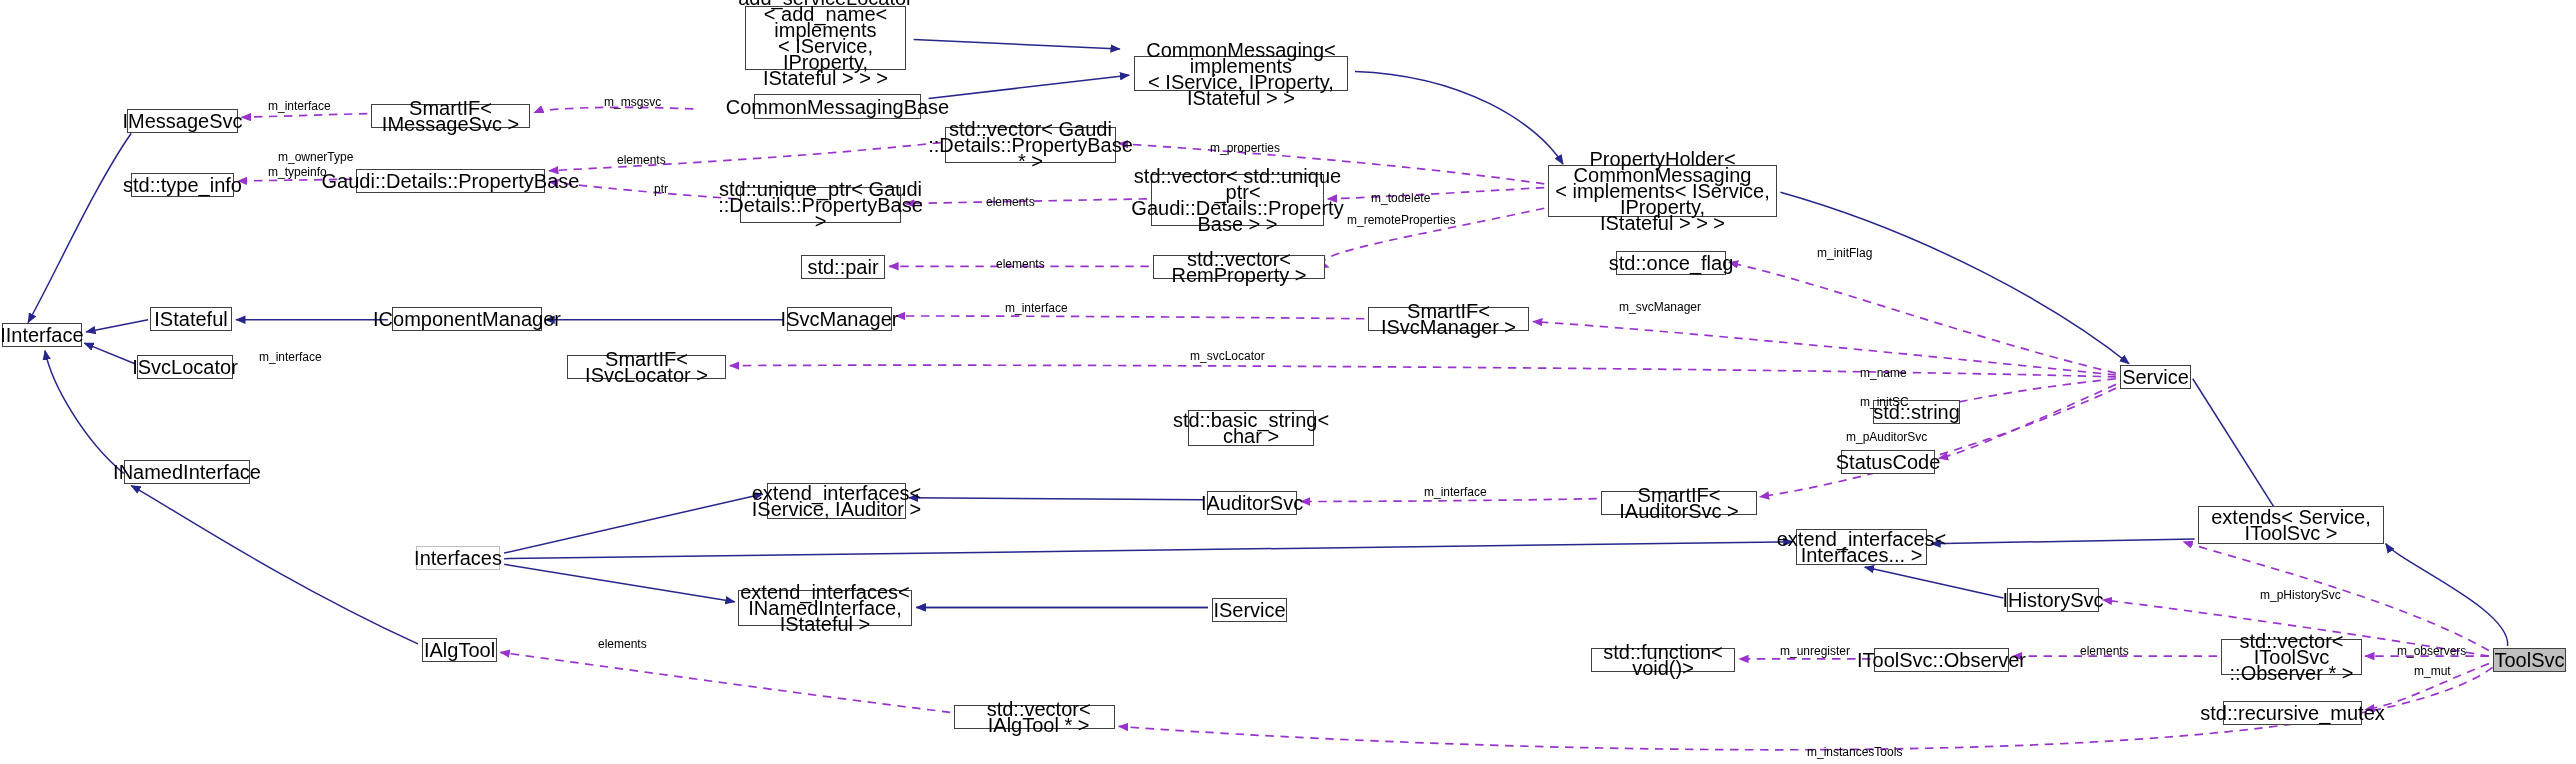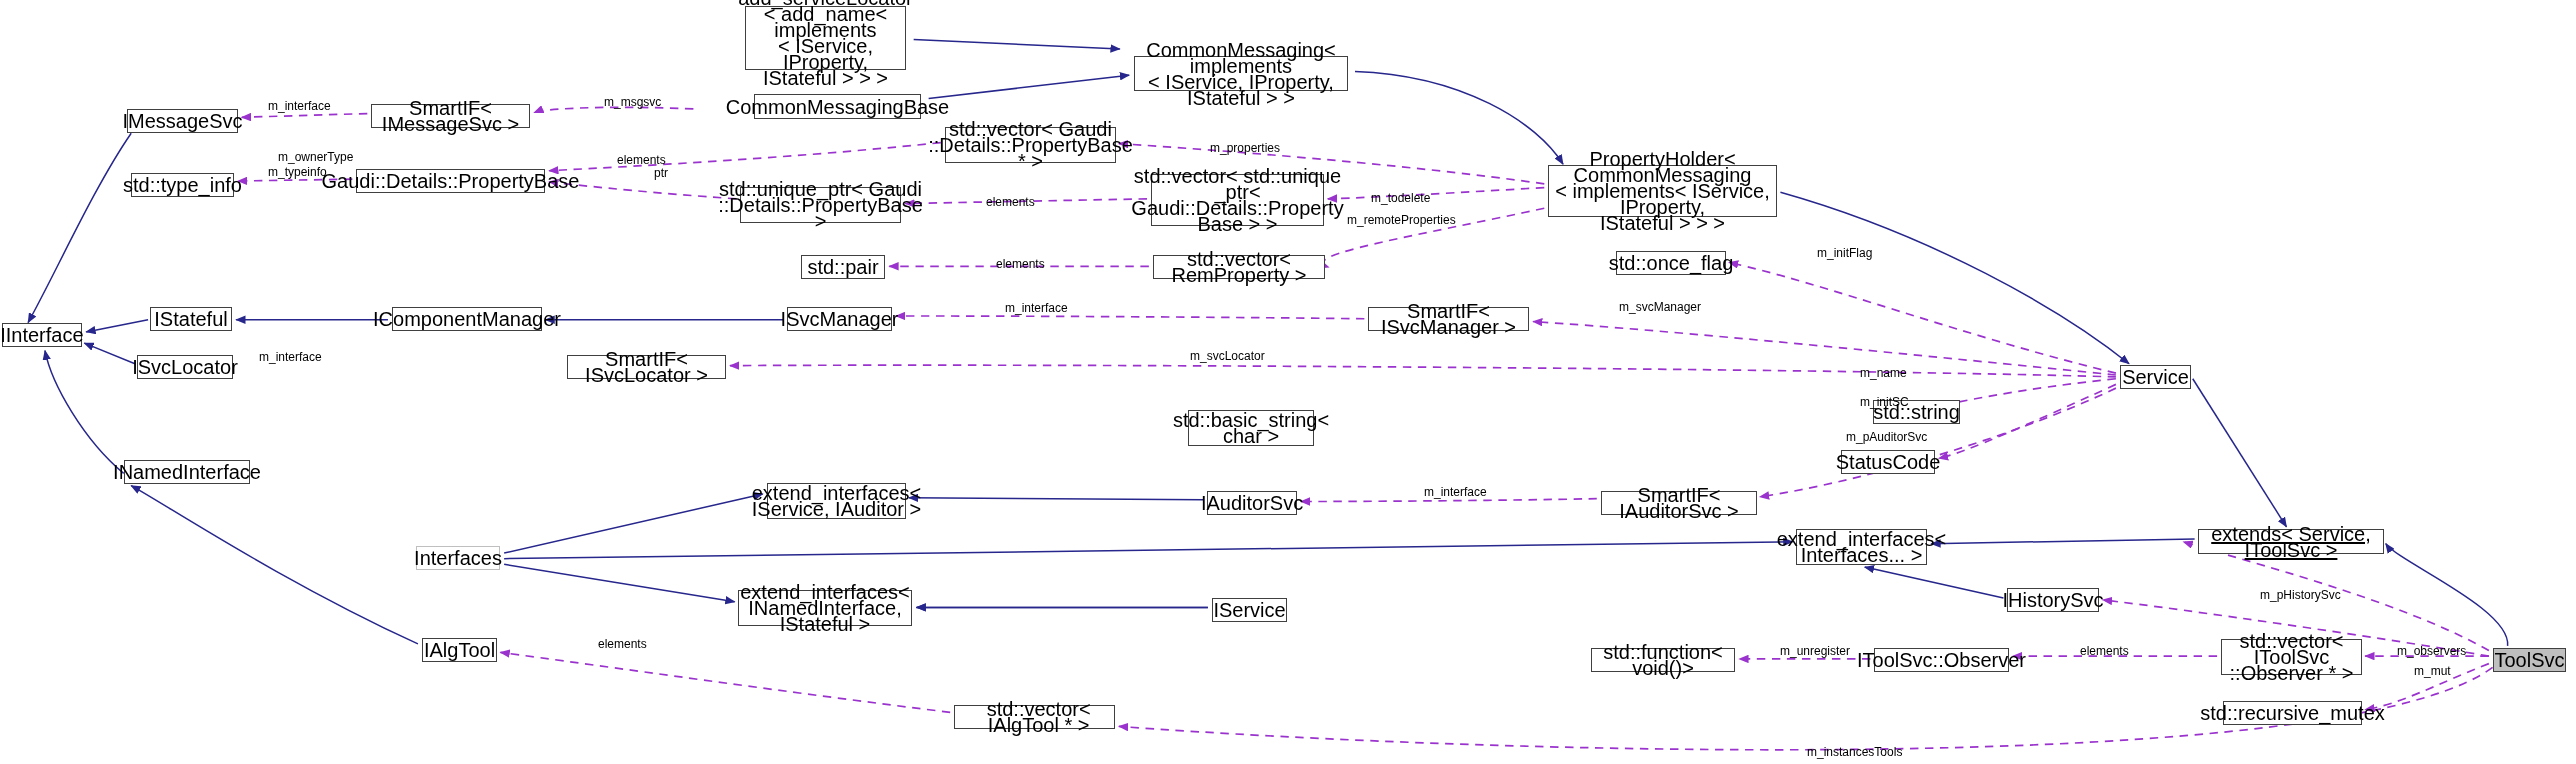--- a/index.html
+++ b/index.html
@@ -147,42 +147,42 @@
       <div class="node" style="left: 1188px; top: 410px; width: 126px; height: 36px;">std::basic_string&lt;
 char &gt;</div>
       <div class="node" style="left: 1841px; top: 450px; width: 94px; height: 24px;">StatusCode</div>
       <div class="node" style="left: 124px; top: 460px; width: 126px; height: 24px;">INamedInterface</div>
       <div class="node" style="left: 767px; top: 483px; width: 139px; height: 36px;">extend_interfaces&lt;
 IService, IAuditor &gt;</div>
       <div class="node" style="left: 1207px; top: 491px; width: 90px; height: 24px;">IAuditorSvc</div>
       <div class="node" style="left: 1601px; top: 491px; width: 156px; height: 24px;">SmartIF&lt; IAuditorSvc &gt;</div>
       <div class="node" style="left: 1796px; top: 529px; width: 131px; height: 36px;">extend_interfaces&lt;
 Interfaces... &gt;</div>
-      <div class="node" style="left: 2198px; top: 529px; width: 186px; height: 25px; text-decoration: underline;">extends&lt; Service, IToolSvc &gt;</div>
+      <div class="node" style="left: 2198px; top: 506px; width: 186px; height: 38px;">extends&lt; Service, IToolSvc &gt;</div>
       <div class="node thin" style="left: 416px; top: 546px; width: 84px; height: 24px;">Interfaces</div>
       <div class="node" style="left: 738px; top: 590px; width: 174px; height: 36px;">extend_interfaces&lt;
 INamedInterface, IStateful &gt;</div>
       <div class="node" style="left: 1212px; top: 598px; width: 75px; height: 24px;">IService</div>
       <div class="node" style="left: 2007px; top: 588px; width: 92px; height: 24px;">IHistorySvc</div>
       <div class="node" style="left: 422px; top: 638px; width: 75px; height: 24px;">IAlgTool</div>
       <div class="node" style="left: 1591px; top: 648px; width: 144px; height: 24px;">std::function&lt; void()&gt;</div>
       <div class="node" style="left: 1874px; top: 648px; width: 135px; height: 24px;">IToolSvc::Observer</div>
       <div class="node" style="left: 2221px; top: 639px; width: 141px; height: 36px;">std::vector&lt; IToolSvc
 ::Observer * &gt;</div>
       <div class="node highlight" style="left: 2493px; top: 648px; width: 73px; height: 24px;">ToolSvc</div>
       <div class="node" style="left: 954px; top: 705px; width: 161px; height: 24px; padding-left: 12px;">std::vector&lt; IAlgTool * &gt;</div>
       <div class="node" style="left: 2223px; top: 701px; width: 139px; height: 24px;">std::recursive_mutex</div>
     </div>
   <div id="labels-layer">
       <div class="edge-label" style="left: 268px; top: 99px;">m_interface</div>
       <div class="edge-label" style="left: 604px; top: 95px;">m_msgsvc</div>
       <div class="edge-label" style="left: 258px; top: 150px; margin-left: 20px;">m_ownerType</div>
       <div class="edge-label" style="left: 268px; top: 165px;">m_typeinfo</div>
       <div class="edge-label" style="left: 617px; top: 153px;">elements</div>
-      <div class="edge-label" style="left: 646px; top: 166px; padding-left: 8px;">ptr</div>
+      <div class="edge-label" style="left: 646px; top: 182px; padding-left: 8px;">ptr</div>
       <div class="edge-label" style="left: 1210px; top: 141px;">m_properties</div>
       <div class="edge-label" style="left: 986px; top: 195px;">elements</div>
       <div class="edge-label" style="left: 1371px; top: 191px;">m_todelete</div>
       <div class="edge-label" style="left: 1347px; top: 213px;">m_remoteProperties</div>
       <div class="edge-label" style="left: 1817px; top: 246px;">m_initFlag</div>
       <div class="edge-label" style="left: 996px; top: 257px;">elements</div>
       <div class="edge-label" style="left: 1619px; top: 300px;">m_svcManager</div>
       <div class="edge-label" style="left: 1005px; top: 301px;">m_interface</div>
       <div class="edge-label" style="left: 259px; top: 350px;">m_interface</div>
       <div class="edge-label" style="left: 1190px; top: 349px;">m_svcLocator</div>

